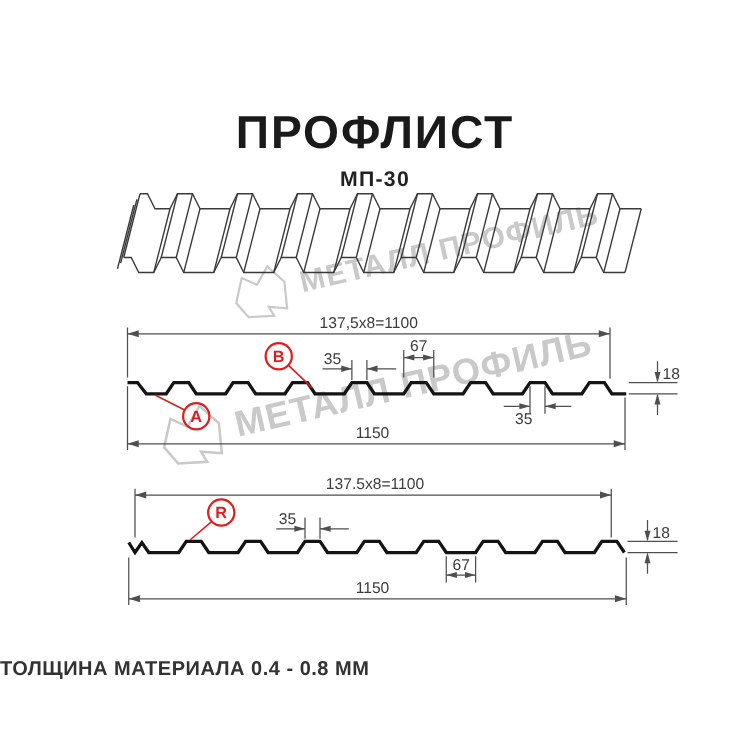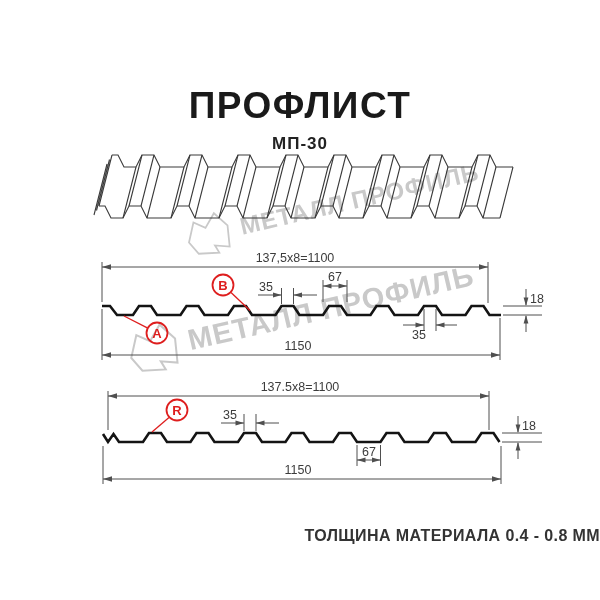--- a/index.html
+++ b/index.html
@@ -1,21 +1,21 @@
 <!DOCTYPE html>
 <html><head>
 <meta charset="utf-8">
 <style>
   html,body{margin:0;padding:0;background:#fff;}
   .page{position:relative;width:600px;height:600px;background:#ffffff;overflow:hidden;
         font-family:"Liberation Sans",sans-serif;}
   .header{position:absolute;top:50px;left:0;width:600px;text-align:center;margin-top:35px;}
   .title{font-size:37px;font-weight:700;letter-spacing:1.5px;color:#1a1a1a;}
   .subtitle{margin-top:7px;font-size:17px;font-weight:600;letter-spacing:1px;color:#222;}
-  .footer{position:absolute;top:527px;left:0;width:600px;text-align:right;
+  .footer{position:absolute;top:527px;left:0;width:600px;text-align:left;
           font-size:16px;font-weight:600;letter-spacing:.4px;color:#333;}
   .watermark{position:absolute;display:flex;align-items:center;gap:8px;
              transform:rotate(-13deg);transform-origin:left center;white-space:nowrap;
              color:#c9c9c9;font-weight:700;pointer-events:none;}
   .wm1{left:184px;top:218px;font-size:24px;letter-spacing:1px;}
   .wm2{left:126px;top:330px;font-size:29px;letter-spacing:1px;}
   .wm-logo{flex:0 0 auto;}
   svg.canvas{position:absolute;left:0;top:0;}
   .persp{stroke:#3a3a3a;stroke-width:1.1;fill:none;}
   .profile{stroke:#141414;stroke-width:2.6;fill:none;}

